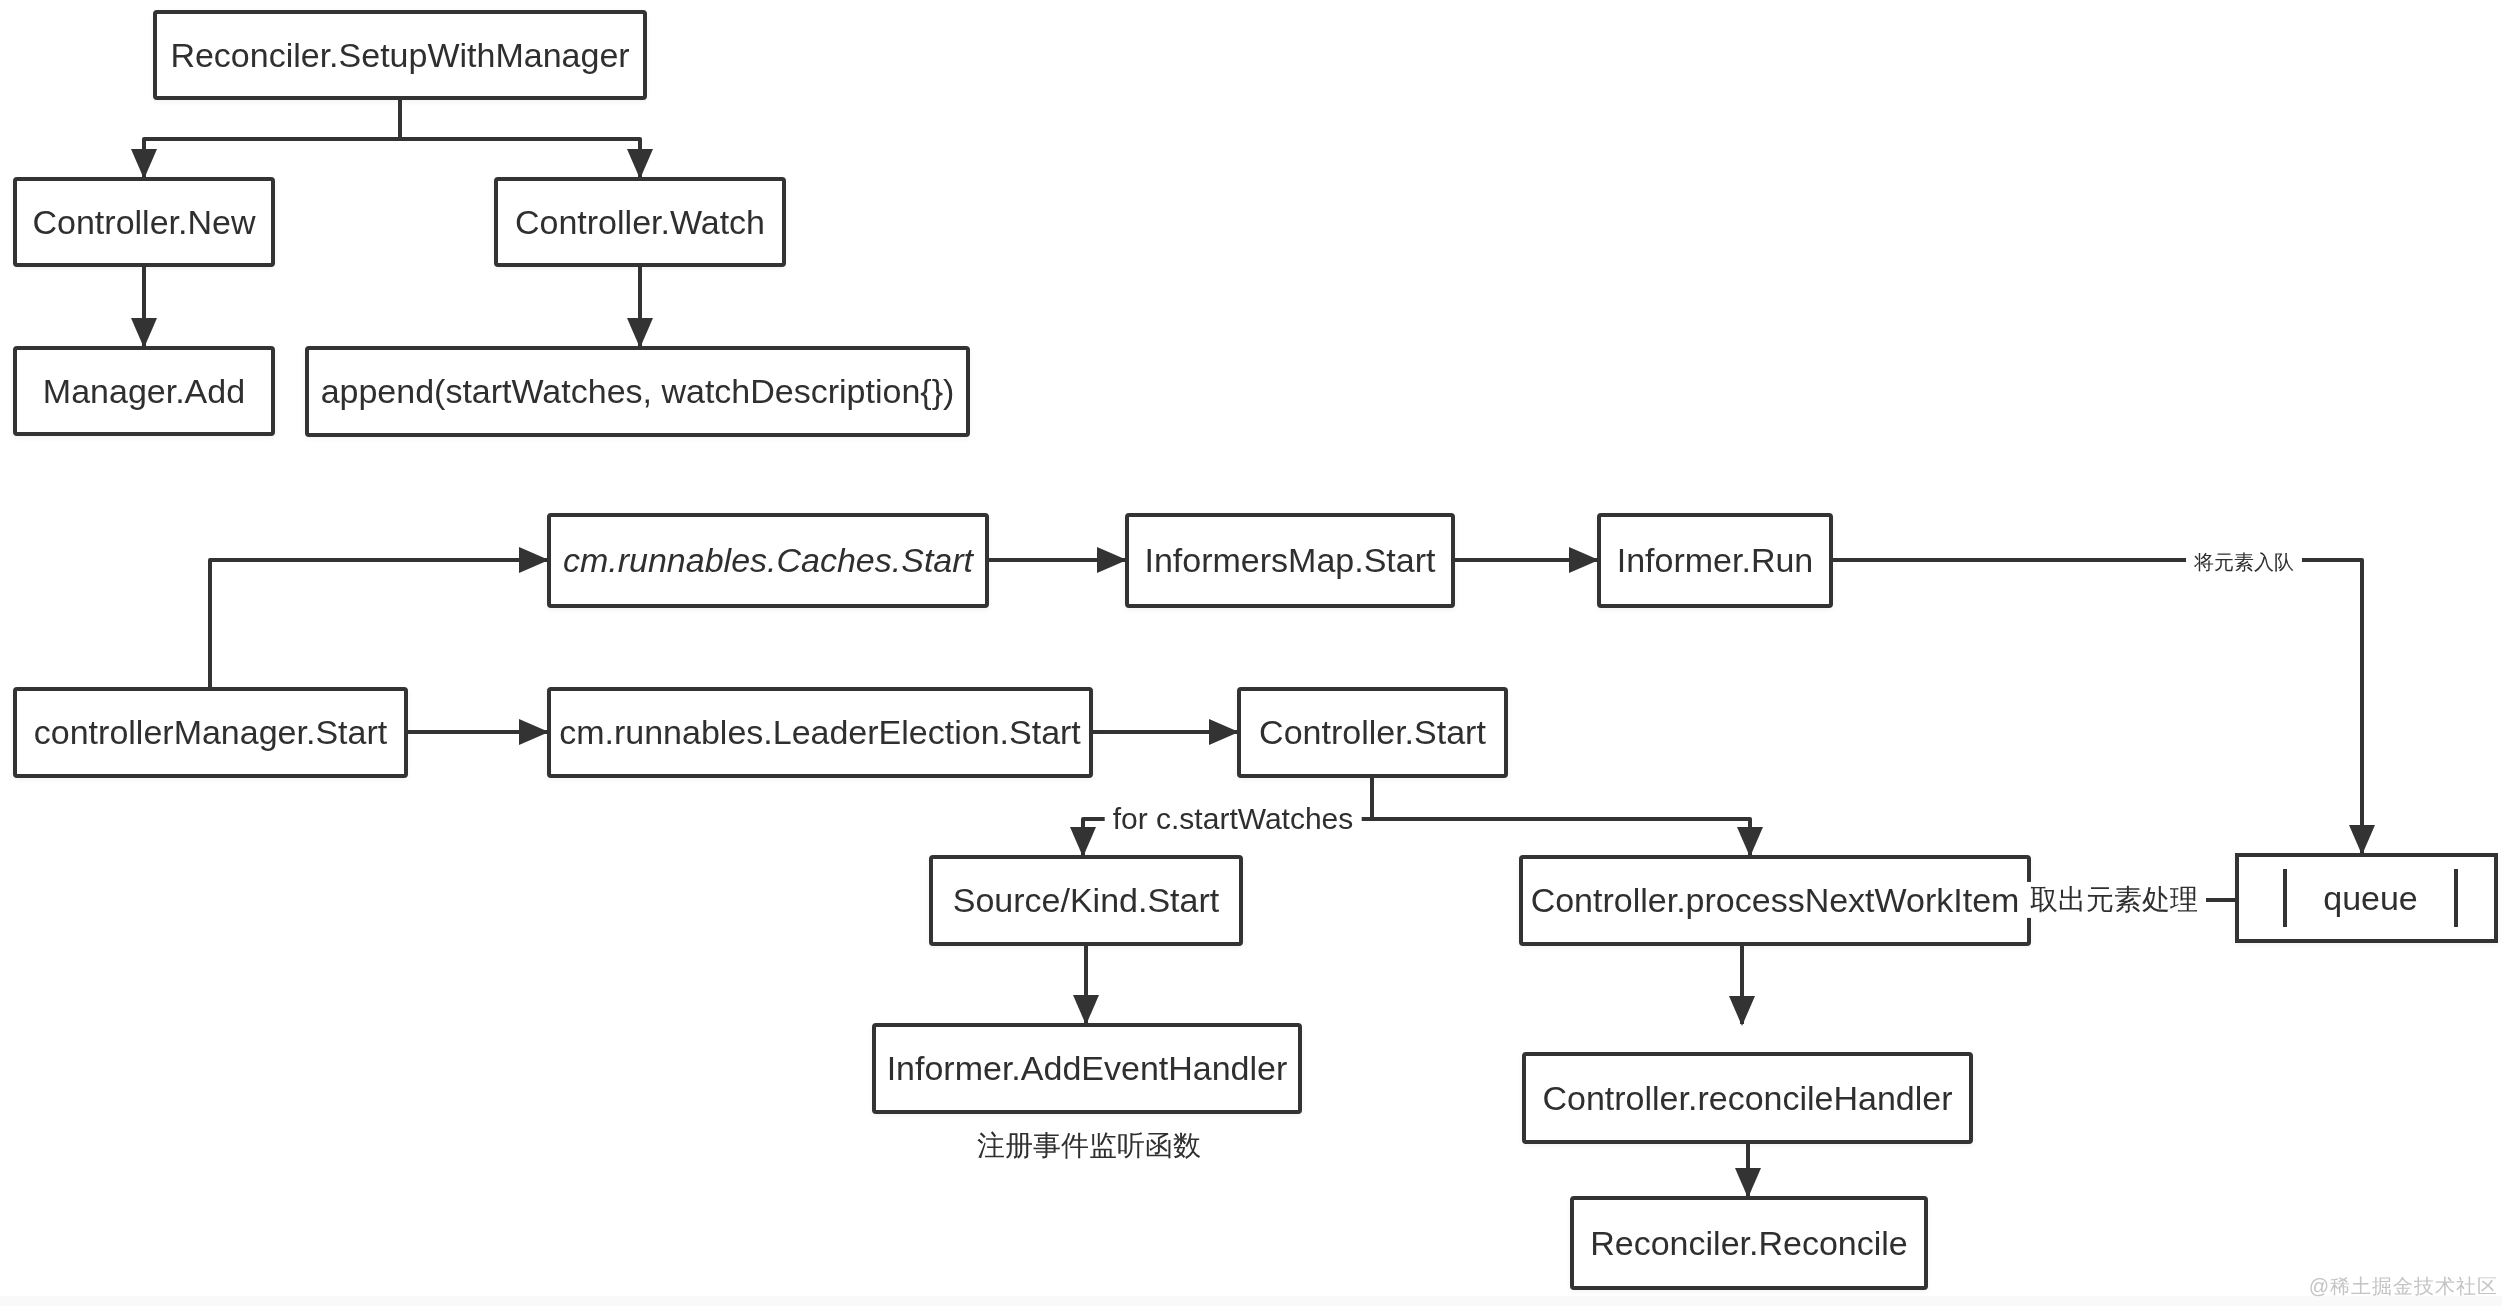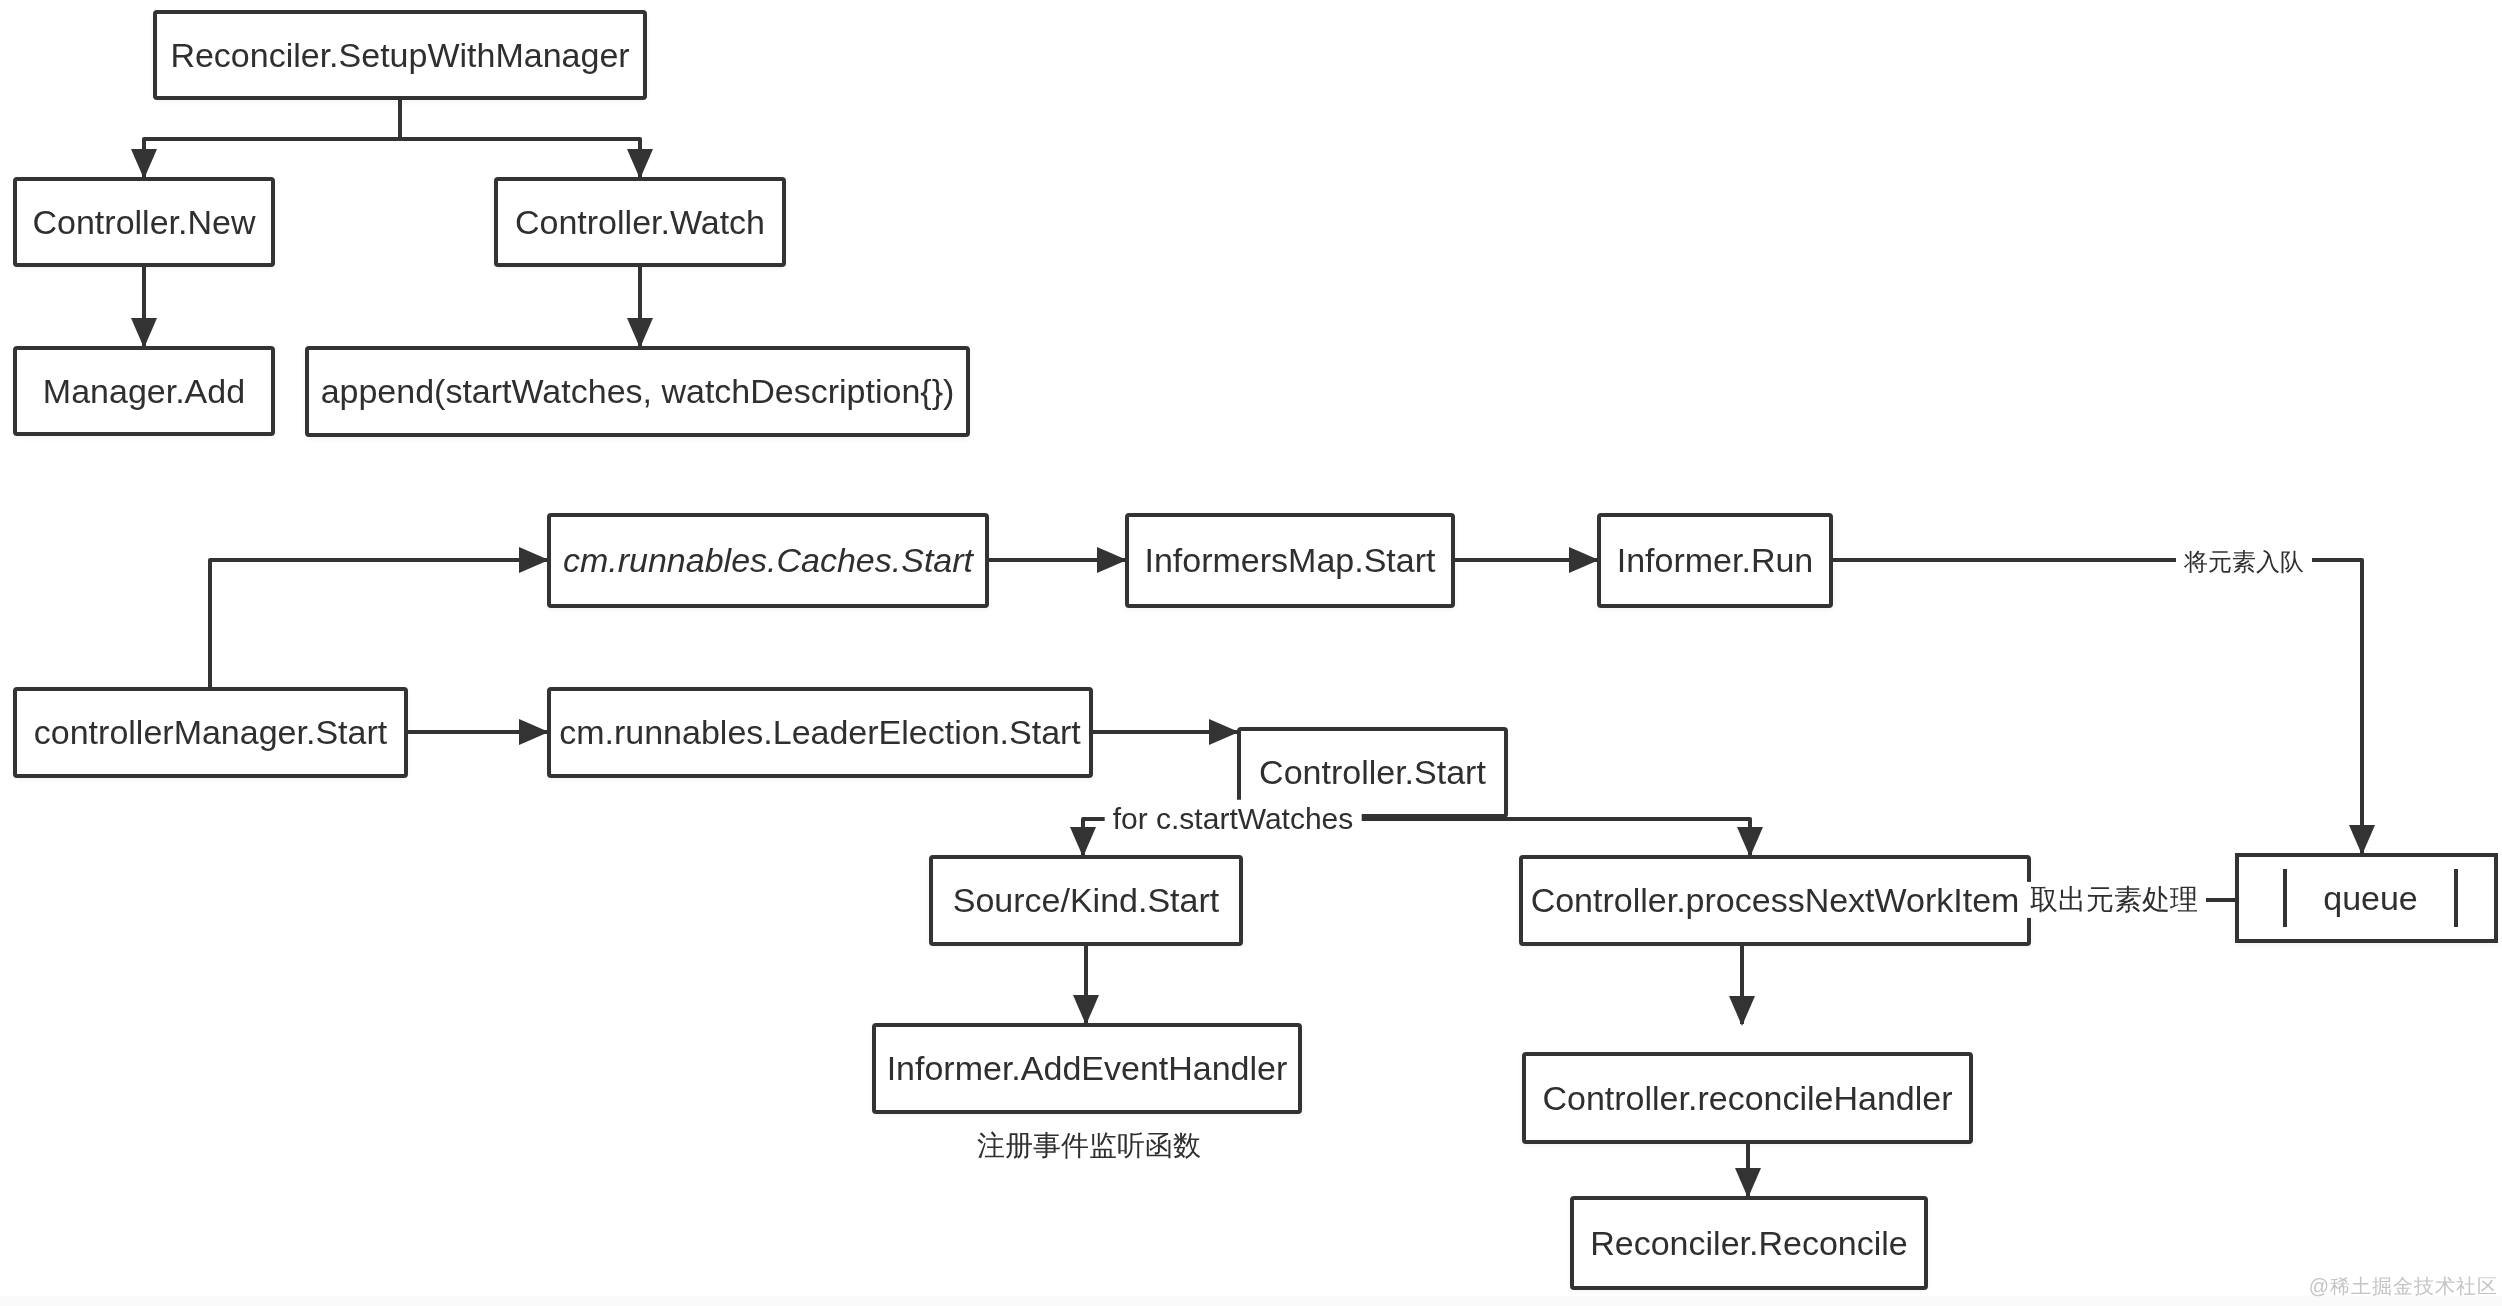--- a/index.html
+++ b/index.html
@@ -116,21 +116,21 @@
       </div>
       <div class="node" style="left: 1597px; top: 513px; width: 236px; height: 95px;">
         <span class="nlabel">Informer.Run</span>
       </div>
       <div class="node" style="left: 13px; top: 687px; width: 395px; height: 91px;">
         <span class="nlabel">controllerManager.Start</span>
       </div>
       <div class="node" style="left: 547px; top: 687px; width: 546px; height: 91px;">
         <span class="nlabel">cm.runnables.LeaderElection.Start</span>
       </div>
-      <div class="node" style="left: 1237px; top: 687px; width: 271px; height: 91px; margin-top: 40px;">
+      <div class="node" style="left: 1237px; top: 687px; width: 271px; height: 91px;">
         <span class="nlabel">Controller.Start</span>
       </div>
       <div class="node" style="left: 929px; top: 855px; width: 314px; height: 91px;">
         <span class="nlabel">Source/Kind.Start</span>
       </div>
       <div class="node" style="left: 1483px; top: 855px; width: 512px; height: 91px; margin-left: 36px;">
         <span class="nlabel">Controller.processNextWorkItem</span>
       </div>
       <div class="node queue" style="left: 2235px; top: 853px; width: 263px; height: 90px;">
         <div class="qcap qleft"></div>
@@ -146,17 +146,17 @@
         <span class="nlabel">Controller.reconcileHandler</span>
       </div>
       <div class="node" style="left: 1570px; top: 1196px; width: 358px; height: 94px;">
         <span class="nlabel">Reconciler.Reconcile</span>
       </div>
     </div>
 
   <div class="bottom-strip"></div>
 
   <div class="watermark">@稀土掘金技术社区</div>
-<div class="elabel bg" style="left: 2244px; top: 562px; font-size: 24px;">将元素入队</div>
+<div class="elabel bg" style="left: 2244px; top: 562px; font-size: 20px;">将元素入队</div>
     <div class="elabel bg" style="left: 2114px; top: 900px; font-size: 28px;">取出元素处理</div>
     <div class="elabel bg" style="left: 1233px; top: 819px; font-size: 30px;">for c.startWatches</div>
     <div class="elabel" style="left: 1089px; top: 1146px; font-size: 28px;">注册事件监听函数</div>
   </div>
 
 </body></html>

